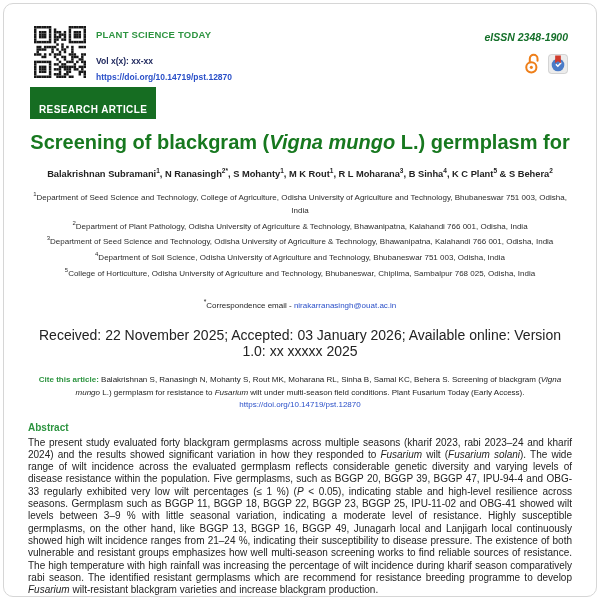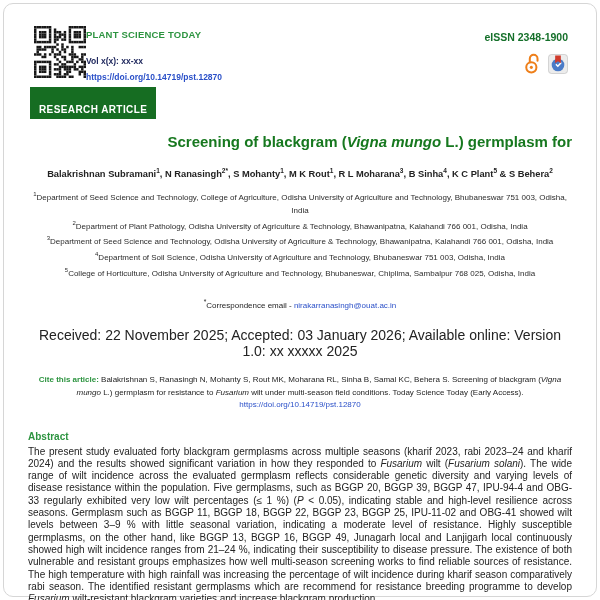--- a/index.html
+++ b/index.html
@@ -14,55 +14,55 @@
   html,body{margin:0;padding:0;background:#fff;}
   body{
     width:600px;height:600px;position:relative;overflow:hidden;
     font-family:"Liberation Sans","DejaVu Sans",sans-serif;color:var(--text);
   }
   .frame{position:absolute;inset:3px;border:1px solid #d6d6d6;border-radius:10px;pointer-events:none;}
   .page{position:relative;width:100%;height:100%;box-sizing:border-box;padding:26px 28px 0 28px;}
 
   
   .header{display:flex;justify-content:space-between;align-items:flex-start;}
-  .header-left{display:flex;margin-left:6px;}
+  .header-left{display:flex;gap:10px;margin-left:6px;}
   .qr{width:52px;height:52px;flex:0 0 auto;}
   .journal-meta{padding-top:3px;}
   .journal-name{color:var(--green-label);font-weight:bold;font-size:9.5px;letter-spacing:.2px;}
   .journal-vol{color:var(--navy);font-weight:bold;font-size:8.5px;margin-top:16px;}
   .journal-doi{color:var(--link-blue);font-weight:bold;font-size:8.5px;margin-top:4px;display:inline-block;text-decoration:none;}
-  .header-right{text-align:right;padding-top:5px;margin-right:4px;}
+  .header-right{text-align:right;padding-top:5px;margin-right:4px;font-style:italic;}
   .eissn{color:var(--green-dark);font-weight:bold;font-size:10.5px;}
   .hr-icons{display:flex;gap:7px;justify-content:flex-end;margin-top:10px;align-items:center;}
   .oa-icon svg,.cm-icon svg{display:block;}
 
   
   .badge{
     display:inline-block;background:var(--badge-bg);color:#fff;font-weight:bold;
     font-size:10px;letter-spacing:.4px;padding:17px 9px 4px 9px;margin-top:3px;margin-left:2px;
   }
 
   
-  .title{margin-top:11px;text-align:right;color:#17781f;font-weight:bold;font-size:15px;line-height:24px;}
+  .title{margin-top:11px;text-align:center;color:#17781f;font-weight:bold;font-size:20px;line-height:24px;}
   .authors{margin-top:13px;text-align:center;font-weight:bold;font-size:9.3px;}
   .authors sup{font-size:6.5px;}
   .affiliations{margin-top:9px;text-align:center;font-size:8px;line-height:13px;color:#2c2c2c;}
   .affil{max-width:552px;margin:0 auto;}
   .affil sup{font-size:6px;}
   .correspondence{margin-top:19px;text-align:center;font-size:8px;}
   .correspondence a{color:var(--link-blue);text-decoration:none;}
   .received{margin-top:17px;text-align:center;font-size:14px;}
 
   
   .cite{margin-top:15px;text-align:center;font-size:8px;line-height:12.5px;max-width:548px;margin-left:auto;margin-right:auto;}
   .cite-label{color:var(--green-label);font-weight:bold;}
   .cite-doi a{color:var(--link-blue);text-decoration:none;}
 
   
-  .abstract-heading{margin-top:19px;color:var(--green-label);font-weight:bold;font-size:10px;}
+  .abstract-heading{margin-top:10px;color:var(--green-label);font-weight:bold;font-size:10px;}
   .abstract-text{margin:4px 0 0 0;font-size:10px;line-height:12.3px;text-align:justify;}
   .keywords{margin-top:6px;font-size:8.35px;}
   .kw-label{color:var(--green-label);font-weight:bold;}
   i{font-style:italic;}
 </style>
 </head>
 <body>
 
 <div class="frame"></div>
 
@@ -341,21 +341,21 @@
       <div class="affil"><sup>5</sup>College of Horticulture, Odisha University of Agriculture and Technology, Bhubaneswar, Chiplima, Sambalpur 768 025, Odisha, India</div>
     </div>
 
   <div class="correspondence">
     <sup>*</sup><span>Correspondence email - </span><a href="#">nirakarranasingh@ouat.ac.in</a>
   </div>
 
   <div class="received">Received: 22 November 2025; Accepted: 03 January 2026; Available online: Version 1.0: xx xxxxx 2025</div>
 
   <div class="cite">
-    <span class="cite-label">Cite this article:</span><span><span> Balakrishnan S, Ranasingh N, Mohanty S, Rout MK, Moharana RL, Sinha B, Samal KC, Behera S. Screening of blackgram (</span><i>Vigna mungo</i><span> L.) germplasm for resistance to </span><i>Fusarium</i><span> wilt under multi-season field conditions. Today Science Today (Early Access).</span></span>
+    <span class="cite-label">Cite this article:</span><span><span> Balakrishnan S, Ranasingh N, Mohanty S, Rout MK, Moharana RL, Sinha B, Samal KC, Behera S. Screening of blackgram (</span><i>Vigna mungo</i><span> L.) germplasm for resistance to </span><i>Fusarium</i><span> wilt under multi-season field conditions. Plant Fusarium Today (Early Access).</span></span>
     <div class="cite-doi"><a href="#">https://doi.org/10.14719/pst.12870</a></div>
   </div>
 
   <div class="abstract-heading">Abstract</div>
   <p class="abstract-text"><span>The present study evaluated forty blackgram germplasms across multiple seasons (kharif 2023, rabi 2023–24 and kharif 2024) and the results showed significant variation in how they responded to </span><i>Fusarium</i><span> wilt (</span><i>Fusarium solani</i><span>). The wide range of wilt incidence across the evaluated germplasm reflects considerable genetic diversity and varying levels of disease resistance within the population. Five germplasms, such as BGGP 20, BGGP 39, BGGP 47, IPU-94-4 and OBG-33 regularly exhibited very low wilt percentages (≤ 1 %) (</span><i>P</i><span> &lt; 0.05), indicating stable and high-level resilience across seasons. Germplasm such as BGGP 11, BGGP 18, BGGP 22, BGGP 23, BGGP 25, IPU-11-02 and OBG-41 showed wilt levels between 3–9 % with little seasonal variation, indicating a moderate level of resistance. Highly susceptible germplasms, on the other hand, like BGGP 13, BGGP 16, BGGP 49, Junagarh local and Lanjigarh local continuously showed high wilt incidence ranges from 21–24 %, indicating their susceptibility to disease pressure. The existence of both vulnerable and resistant groups emphasizes how well multi-season screening works to find reliable sources of resistance. The high temperature with high rainfall was increasing the percentage of wilt incidence during kharif season comparatively rabi season. The identified resistant germplasms which are recommend for resistance breeding programme to develop </span><i>Fusarium</i><span> wilt-resistant blackgram varieties and increase blackgram production.</span></p>
 
   <div class="keywords">
     <span class="kw-label">Keywords:</span><span><span> blackgram; disease resistance breeding; </span><i>Fusarium</i><span> wilt; genetic variability; multi season screening</span></span>
   </div>
 

